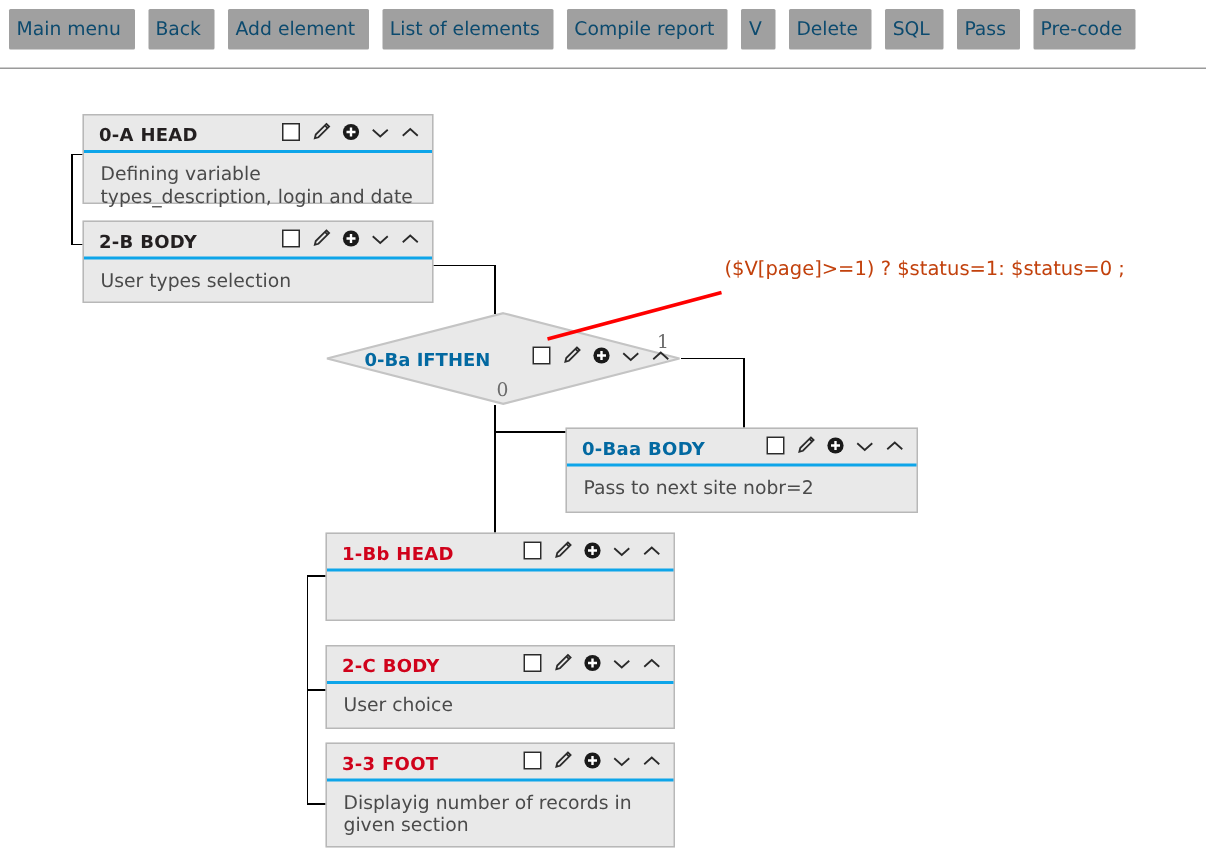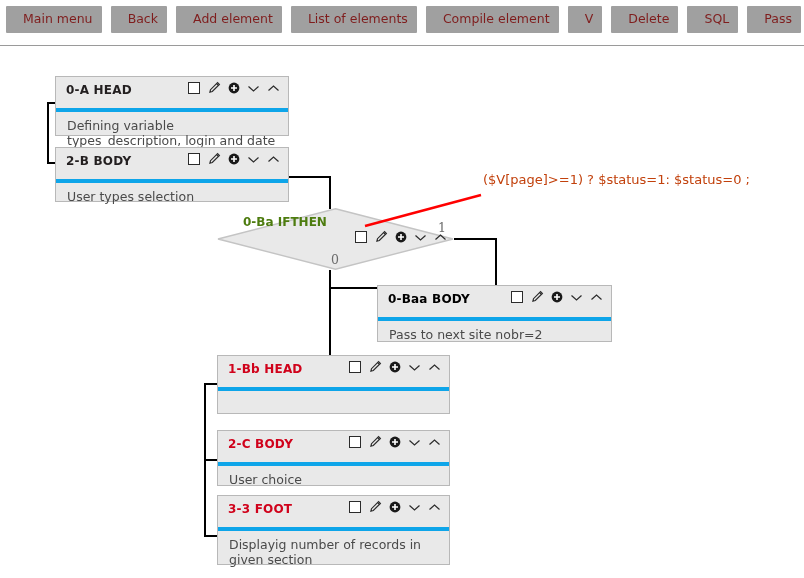--- a/index.html
+++ b/index.html
@@ -21,26 +21,26 @@
     left: 0; top: 0;
     width: 804px;
     height: 36px;
     box-sizing: border-box;
     padding: 6px 0 0 6px;
     white-space: nowrap;
   }
   .tb-btn {
     display: inline-block;
     background: #a0a0a0;
-    color: #7f1d1d;
+    color: #0c4a6e;
     border: none;
     font-family: "DejaVu Sans", "Liberation Sans", sans-serif;
     font-size: 12.5px;
     line-height: 14px;
-    padding: 6px 9px 7px 17px;
+    padding: 6px 9px 7px 5px;
     margin-right: 4px;
     vertical-align: top;
     cursor: pointer;
     border-radius: 1px;
   }
   #toolbar-divider {
     position: absolute;
     left: 0; top: 45px;
     width: 804px;
     height: 0;
@@ -64,37 +64,37 @@
 
   
   .node {
     position: absolute;
     background: #e9e9e9;
     border: 1px solid #b8b8b8;
     box-sizing: border-box;
   }
   .node-head {
     position: relative;
-    height: 35px;
-    border-bottom: 4px solid #0ea5e9;
+    height: 25px;
+    border-bottom: 2px solid #0ea5e9;
     box-sizing: border-box;
     text-decoration: underline;
   }
   .node-title {
     position: absolute;
     left: 10px;
     top: 6px;
     font-size: 12px;
     font-weight: bold;
     letter-spacing: 0.2px;
     white-space: nowrap;
   }
   .t-dark  { color: #231f20; }
   .t-red   { color: #d0021b; }
-  .t-green { color: #000000; }
+  .t-green { color: #0369a1; }
 
   .node-tools {
     position: absolute;
     right: 8px;
     top: 4px;
     display: flex;
     align-items: center;
     gap: 7px;
   }
   .chk {
@@ -121,24 +121,24 @@
     left: 217px; top: 162px;
     width: 237px; height: 62px;
   }
   #diamond-shape {
     position: absolute;
     left: 0; top: 0;
     width: 237px; height: 62px;
   }
   #diamond-title {
     position: absolute;
-    left: 26px; top: 7px;
+    left: 26px; top: 25px;
     font-size: 12px;
     font-weight: bold;
-    color: #4d7c0f;
+    color: #0369a1;
     white-space: nowrap;
   }
   #diamond-tools {
     position: absolute;
     left: 138px; top: 22px;
     display: flex;
     align-items: center;
     gap: 7px;
   }
   .branch-label {
@@ -161,21 +161,21 @@
   }
 </style>
 </head>
 <body>
 
 <div id="toolbar">
   <button class="tb-btn">Main menu</button>
   <button class="tb-btn">Back</button>
   <button class="tb-btn">Add element</button>
   <button class="tb-btn">List of elements</button>
-  <button class="tb-btn">Compile element</button>
+  <button class="tb-btn">Compile report</button>
   <button class="tb-btn">V</button>
   <button class="tb-btn">Delete</button>
   <button class="tb-btn">SQL</button>
   <button class="tb-btn">Pass</button>
   <button class="tb-btn">Pre-code</button>
 </div>
 <div id="toolbar-divider"></div>
 
 <div id="canvas">
 

